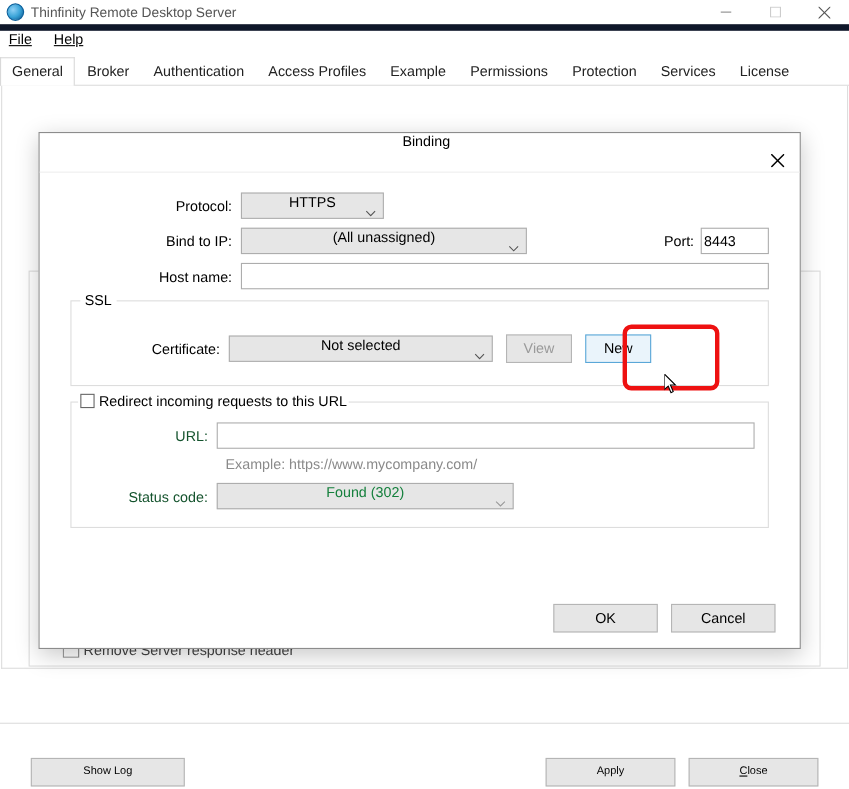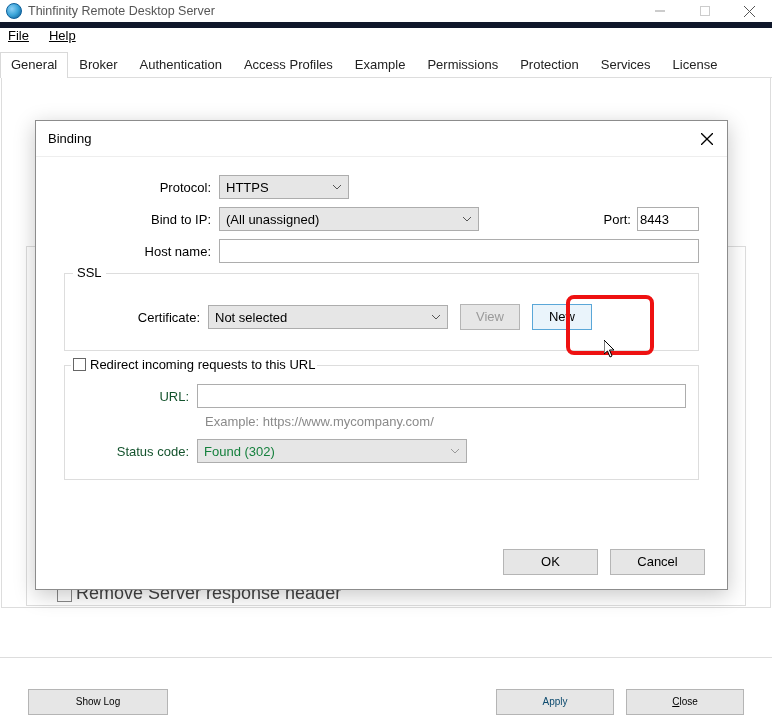--- a/index.html
+++ b/index.html
@@ -22,43 +22,43 @@
     .menu-item { padding: 0 4px; cursor: default; }
     .menu-item .ul { text-decoration: underline; }
     
     .tabs { display: flex; border-bottom: 1px solid #ddd; padding-top: 4px; }
     .tab { padding: 4px 10px 5px; border: 1px solid transparent; border-bottom: none; cursor: default; font-size: 13px; color: #222; }
     .tab.active { background: #fff; border-color: #d9d9d9; margin-bottom: -1px; position: relative; }
     
     .main-area { position: relative; height: 530px; border: 1px solid #ddd; border-top: none; margin: 0 1px; }
     .sub-panel { position: absolute; left: 24px; top: 168px; right: 24px; height: 360px; border: 1px solid #ddd; }
     .sub-label { position: absolute; left: 35px; top: 160px; padding: 0 4px; background: #fff; font-size: 13px; color: #222; }
-    .remove-row { position: absolute; left: 55px; top: 505px; font-size: 18px; color: #434343; overflow: hidden; }
+    .remove-row { position: absolute; left: 55px; top: 505px; font-size: 13px; color: #434343; overflow: hidden; }
     .remove-row::before { content: ""; display: inline-block; width: 13px; height: 13px; border: 1px solid #888; margin-right: 4px; vertical-align: -3px; }
     
     .bottom-bar { position: absolute; left: 0; right: 0; bottom: 0; height: 60px; border-top: 1px solid #ddd; display: flex; align-items: center; padding: 0 28px; }
     .btn { height: 26px; line-height: 24px; border: 1px solid #b5b5b5; background: #e6e6e6; text-align: center; font-size: 10px; cursor: default; margin-top: 28px; }
-    .btn.disabled { color: #0c4a6e; }
+    .btn.disabled { color: #000000; }
     .show-log { width: 140px; }
     .bottom-spacer { flex: 1; }
     .apply { width: 118px; margin-right: 12px; }
     .close { width: 118px; }
     .close .ul { text-decoration: underline; }
     
     .dialog {
       position: absolute; left: 35px; top: 120px; width: 693px; height: 470px;
       background: #fff; border: 1px solid #8c8c8c; box-shadow: 0 5px 20px rgba(0,0,0,0.22); display: flex; flex-direction: column;
     }
-    .dlg-title { height: 36px; display: flex; align-items: center; padding-left: 12px; border-bottom: 1px solid #eee; }
+    .dlg-title { height: 36px; display: flex; align-items: center; padding-left: 12px; border-bottom: 1px solid #eee; flex-direction: column; }
     .dlg-title .lbl { font-size: 13px; }
     .dlg-close { margin-left: auto; width: 40px; height: 100%; display: flex; align-items: center; justify-content: center; cursor: default; }
     .dlg-body { flex: 1; position: relative; padding: 18px 28px 0 28px; }
     .row { display: flex; align-items: center; margin-bottom: 8px; }
     .lblcol { width: 155px; text-align: right; padding-right: 8px; font-size: 13px; }
-    .drop { height: 24px; border: 1px solid #adadad; background: #e6e6e6; display: flex; align-items: center; padding: 0 6px; font-size: 13px; position: relative; }
+    .drop { height: 24px; border: 1px solid #adadad; background: #e6e6e6; display: flex; align-items: center; padding: 0 6px; font-size: 13px; position: relative; flex-direction: column; }
     .drop .chev { margin-left: auto; }
     .chev svg { display: block; }
     .drop.w-proto { width: 130px; }
     .drop.w-bind { width: 260px; }
     .portrow { margin-left: auto; display: flex; align-items: center; }
     .portrow .plbl { margin-right: 6px; }
     .txt { height: 24px; border: 1px solid #adadad; background: #fff; padding: 0 2px; font-size: 13px; display:flex; align-items:center;}
     .txt.w-port { width: 62px; }
     .txt.w-host { flex: 1; }
     .ssl-group { border: 1px solid #ddd; margin-top: 10px; padding: 30px 12px 20px 0; position: relative; }

